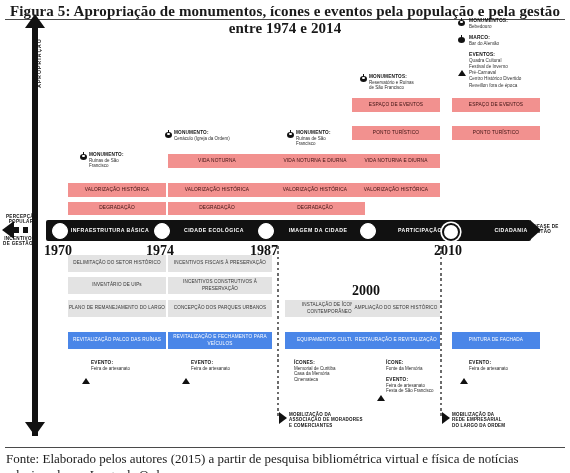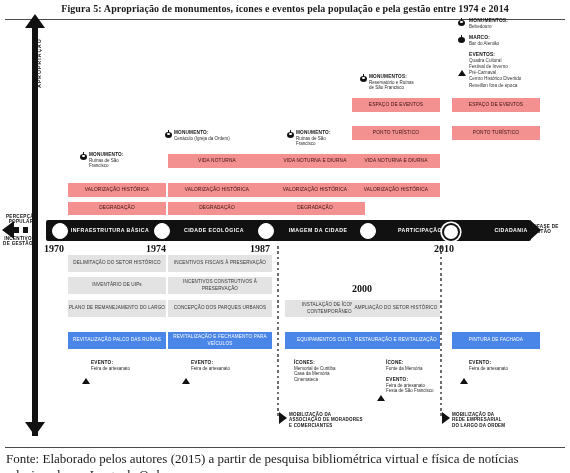--- a/index.html
+++ b/index.html
@@ -11,21 +11,21 @@
     position:relative;
     overflow:hidden;
   }
   #stage{position:absolute;left:0;top:0;width:570px;height:473px;}
 
   
   .fig-title{
     position:absolute;left:0;top:3px;width:570px;
     text-align:center;
     font-family:"Liberation Serif", serif;
-    font-weight:bold;font-size:10px;letter-spacing:.1px;
+    font-weight:bold;font-size:15px;letter-spacing:.1px;
     color:#1a1a1a;
   }
   .rule{position:absolute;background:#4a4a4a;}
   .rule.top{left:5px;top:19px;width:560px;height:1.4px;}
   .rule.bottom{left:5px;top:447px;width:560px;height:1.4px;}
 
   .footnote{
     position:absolute;left:6px;top:451px;width:560px;
     font-family:"Liberation Serif", serif;
     font-size:13px;color:#1a1a1a;
@@ -75,21 +75,21 @@
   
   .tl{position:absolute;left:52px;top:220px;height:21px;}
   .tl-bar{position:absolute;left:0;top:0;height:21px;background:#111;border-radius:2px;}
   .tl-tip{position:absolute;top:0;width:0;height:0;
     border-top:10.5px solid transparent;border-bottom:10.5px solid transparent;border-left:11px solid #111;}
   .tl-node{position:absolute;top:3.4px;width:14px;height:14px;border-radius:50%;background:#fff;border:1.6px solid #fff;}
   .tl-node.ringed{background:#fff;border:2px solid #111;box-shadow:0 0 0 1.6px #fff;}
   .era{position:absolute;top:0;height:21px;display:flex;align-items:center;justify-content:center;
     color:#fff;font-size:5.2px;font-weight:bold;letter-spacing:.45px;text-align:center;line-height:6.4px;}
   .year{position:absolute;top:243px;font-family:"Liberation Serif", serif;
-    font-size:10px;font-weight:bold;color:#111;}
+    font-size:14px;font-weight:bold;color:#111;}
 
   
   .guide{position:absolute;width:1.6px;top:0;
     background:repeating-linear-gradient(to bottom,#6b6b6b 0 2.6px,transparent 2.6px 5.4px);}
   .guide-arrow{position:absolute;width:0;height:0;
     border-top:6px solid transparent;border-bottom:6px solid transparent;border-left:8px solid #111;}
 
   
   .box{position:absolute;display:flex;align-items:center;justify-content:center;
     text-align:center;line-height:6.2px;letter-spacing:.15px;}

